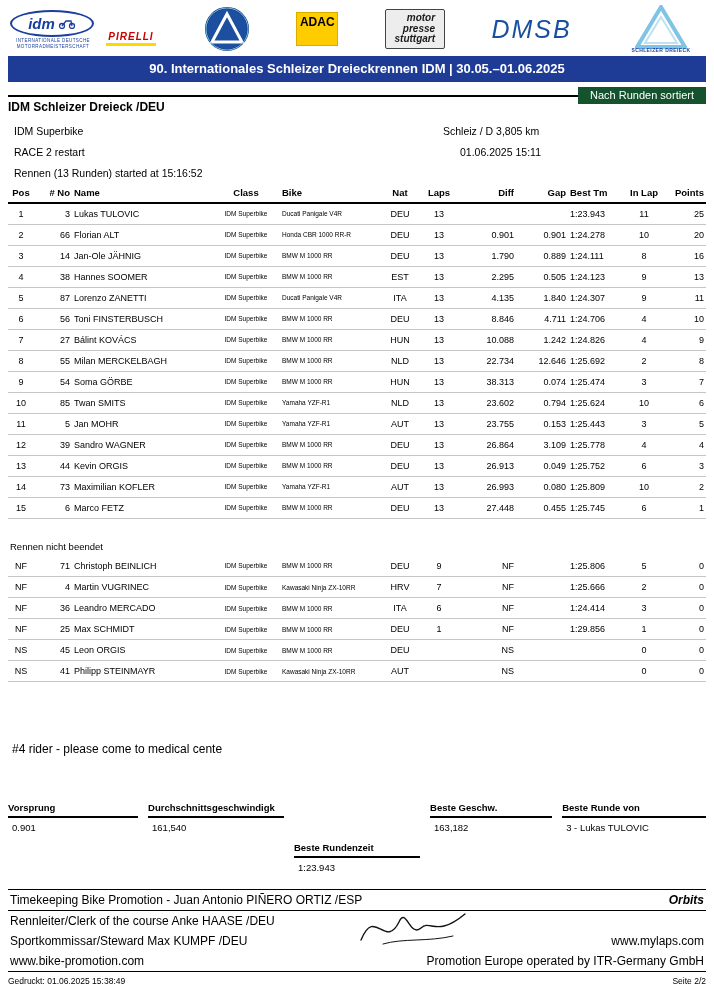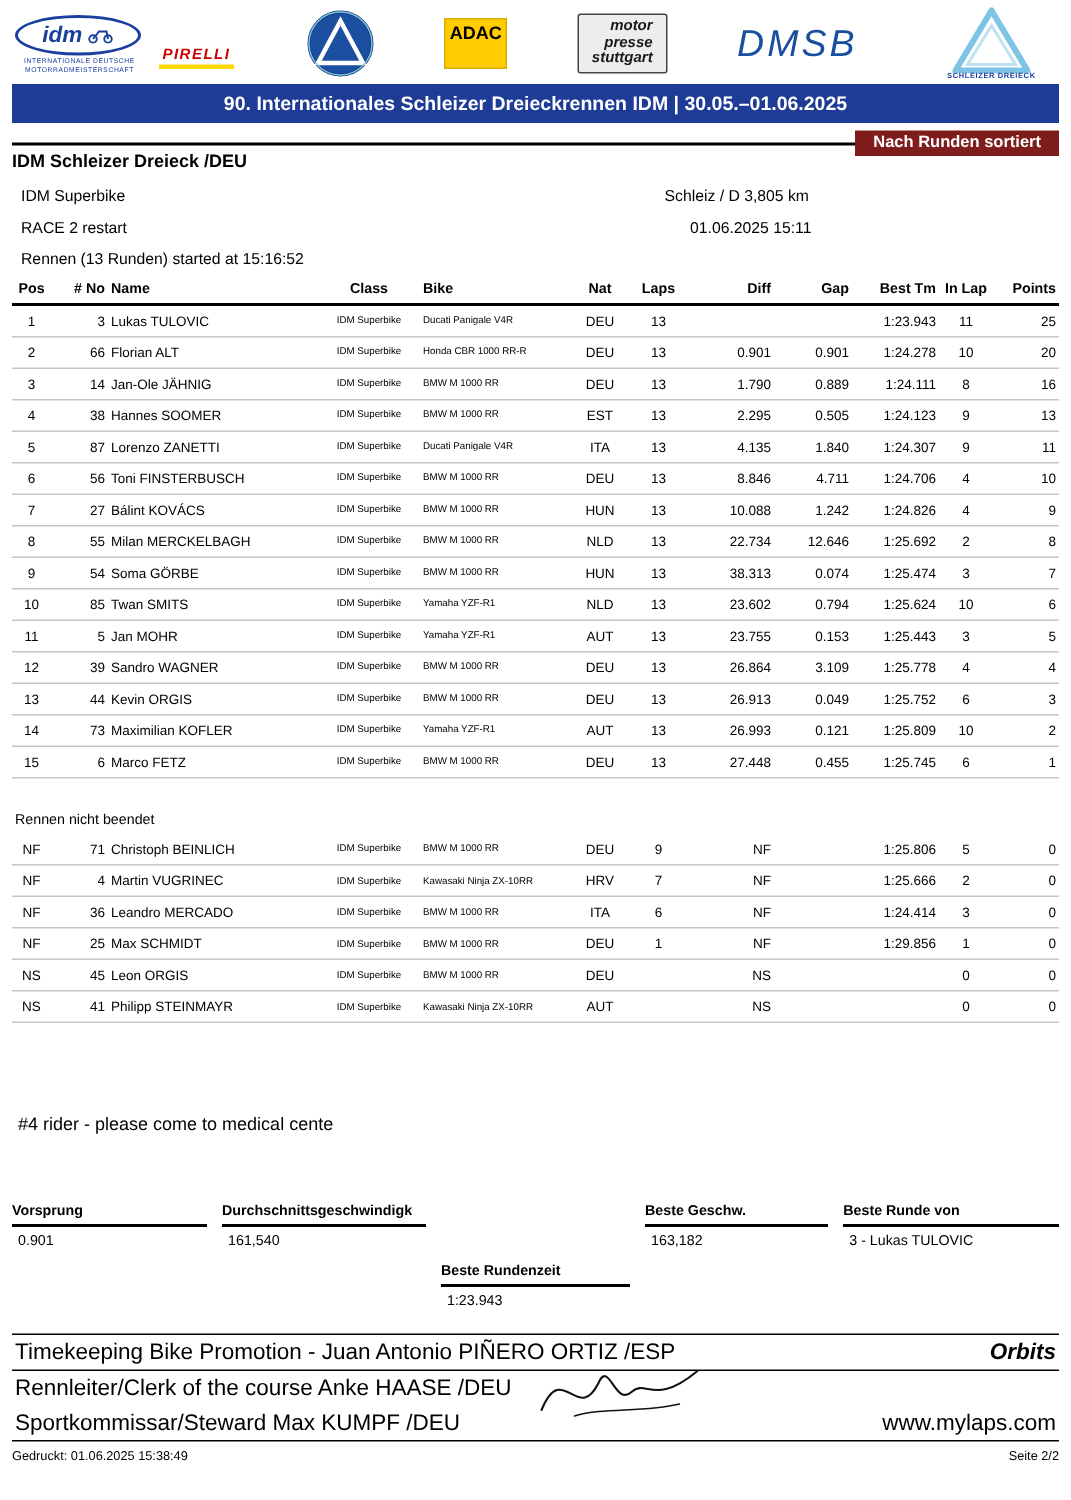--- a/index.html
+++ b/index.html
@@ -21,21 +21,21 @@
   .logo-dmsb { color:#184f9f; font-weight:normal; font-style:italic; font-size:25px; letter-spacing:2px; }
   .logo-schleizer { width:86px; text-align:center; }
   .schleizer-caption { font-size:5px; color:#1a3f9e; letter-spacing:.4px; margin-top:-6px; font-weight:bold; }
 
   
   .banner { margin:0 8px; background:#1e3c96; color:#fff; font-weight:bold; font-size:13px; text-align:center; padding:5px 0 6px; }
 
   
   .title-row { margin:13px 8px 0; border-top:2.5px solid #000; position:relative; height:20px; }
   .event-title { font-weight:bold; font-size:12px; position:absolute; left:0; top:3px; }
-  .sort-badge { position:absolute; right:0; top:-10px; background:#7f1d1d; color:#fff; font-weight:bold; font-size:11px; padding:2px 12px 3px; }
+  .sort-badge { position:absolute; right:0; top:-10px; background:#14532d; color:#fff; font-weight:normal; font-size:11px; padding:2px 12px 3px; }
 
   
   .race-head { margin:4px 8px 0; position:relative; height:62px; font-size:10.5px; }
   .rh-series   { position:absolute; left:6px;  top:6px; }
   .rh-track    { position:absolute; left:435px; top:6px; }
   .rh-race     { position:absolute; left:6px;  top:27px; }
   .rh-datetime { position:absolute; left:452px; top:27px; }
   .rh-start    { position:absolute; left:6px;  top:48px; }
 
   
@@ -45,39 +45,39 @@
   td.c-cls, td.c-bike { font-size:6.5px; }
   .c-pos   { text-align:center; }
   .c-no    { text-align:right; padding-right:6px; }
   .c-name  { text-align:left; padding-left:10px; }
   .c-cls   { text-align:center; }
   .c-bike  { text-align:left; }
   .c-nat   { text-align:center; }
   .c-laps  { text-align:center; }
   .c-diff  { text-align:right; }
   .c-gap   { text-align:right; }
-  .c-best  { text-align:right; }
+  .c-best  { text-align:left; }
   .c-inlap { text-align:center; }
   .c-points{ text-align:right; }
 
   .dnf-title { margin:22px 8px 0; font-size:9.5px; padding-left:2px; }
 
   .medical { margin:60px 8px 0; font-size:12px; padding-left:4px; }
   .webnote { margin:34px 8px 0; font-size:8.5px; padding-left:2px; }
 
   
   .summary { margin:46px 8px 0; display:flex; }
   .sum-item { margin-right:10px; }
   .sum-item.w1 { width:132px; } .sum-item.w2 { width:138px; } .sum-item.w3 { width:128px;margin-top:40px; }
   .sum-item.w4 { width:124px; } .sum-item.w5 { width:146px; margin-right:0; }
   .sum-label { font-weight:bold; font-size:9.5px; border-bottom:2px solid #000; padding-bottom:3px; white-space:nowrap; }
   .sum-value { font-size:9.5px; margin-top:4px; padding-left:4px; }
 
   
-  .footer-box { margin:16px 8px 0; border-top:1.5px solid #000; border-bottom:1.5px solid #000; position:relative; font-size:15px; }
+  .footer-box { margin:16px 8px 0; border-top:1.5px solid #000; border-bottom:1.5px solid #000; position:relative; font-size:12px; }
   .f-row { display:flex; justify-content:space-between; padding:3px 2px; min-height:15px; }
   .f-row1 { border-bottom:1.5px solid #000; }
   .orbits-brand { font-weight:bold; font-style:italic; }
   .signature { position:absolute; left:345px; top:10px; }
   .print-row { margin:4px 8px 0; display:flex; justify-content:space-between; align-items:flex-start; font-size:8.5px; }
   .reg-text { font-size:7.5px;margin-top:39px; }
 </style>
 </head>
 <body>
 
@@ -361,21 +361,21 @@
         </tr>
         <tr>
           <td class="c-pos">14</td>
           <td class="c-no">73</td>
           <td class="c-name">Maximilian KOFLER</td>
           <td class="c-cls">IDM Superbike</td>
           <td class="c-bike">Yamaha YZF-R1</td>
           <td class="c-nat">AUT</td>
           <td class="c-laps">13</td>
           <td class="c-diff">26.993</td>
-          <td class="c-gap">0.121</td>
+          <td class="c-gap">0.080</td>
           <td class="c-best">1:25.809</td>
           <td class="c-inlap">10</td>
           <td class="c-points">2</td>
         </tr>
         <tr>
           <td class="c-pos">15</td>
           <td class="c-no">6</td>
           <td class="c-name">Marco FETZ</td>
           <td class="c-cls">IDM Superbike</td>
           <td class="c-bike">BMW M 1000 RR</td>
@@ -525,20 +525,24 @@
       <span>Timekeeping Bike Promotion - Juan Antonio PIÑERO ORTIZ /ESP</span>
       <span class="orbits-brand">Orbits</span>
     </div>
     <div class="f-row">
       <span>Rennleiter/Clerk of the course Anke HAASE /DEU</span>
     </div>
     <div class="f-row">
       <span>Sportkommissar/Steward Max KUMPF /DEU</span>
       <span>www.mylaps.com</span>
     </div>
+    <div class="f-row">
+      <span>www.bike-promotion.com</span>
+      <span>Promotion Europe operated by ITR-Germany GmbH</span>
+    </div>
     <svg class="signature" width="120" height="52" viewBox="0 0 120 52">
       <path d="M8 40 C 22 6, 32 50, 46 22 C 53 6, 57 38, 68 28 C 78 19, 83 38, 112 14" fill="none" stroke="#111" stroke-width="1.4" stroke-linecap="round"></path>
       <path d="M30 44 C 50 38, 75 42, 100 36" fill="none" stroke="#111" stroke-width="1" stroke-linecap="round"></path>
     </svg>
   </div>
 
   <div class="print-row">
     <span>Gedruckt: 01.06.2025 15:38:49</span>
     <span class="reg-text">DMSB-Reg.-Nr. NMN S-14726/25, FIM IMN: 191/20</span>
     <span>Seite 2/2</span>

